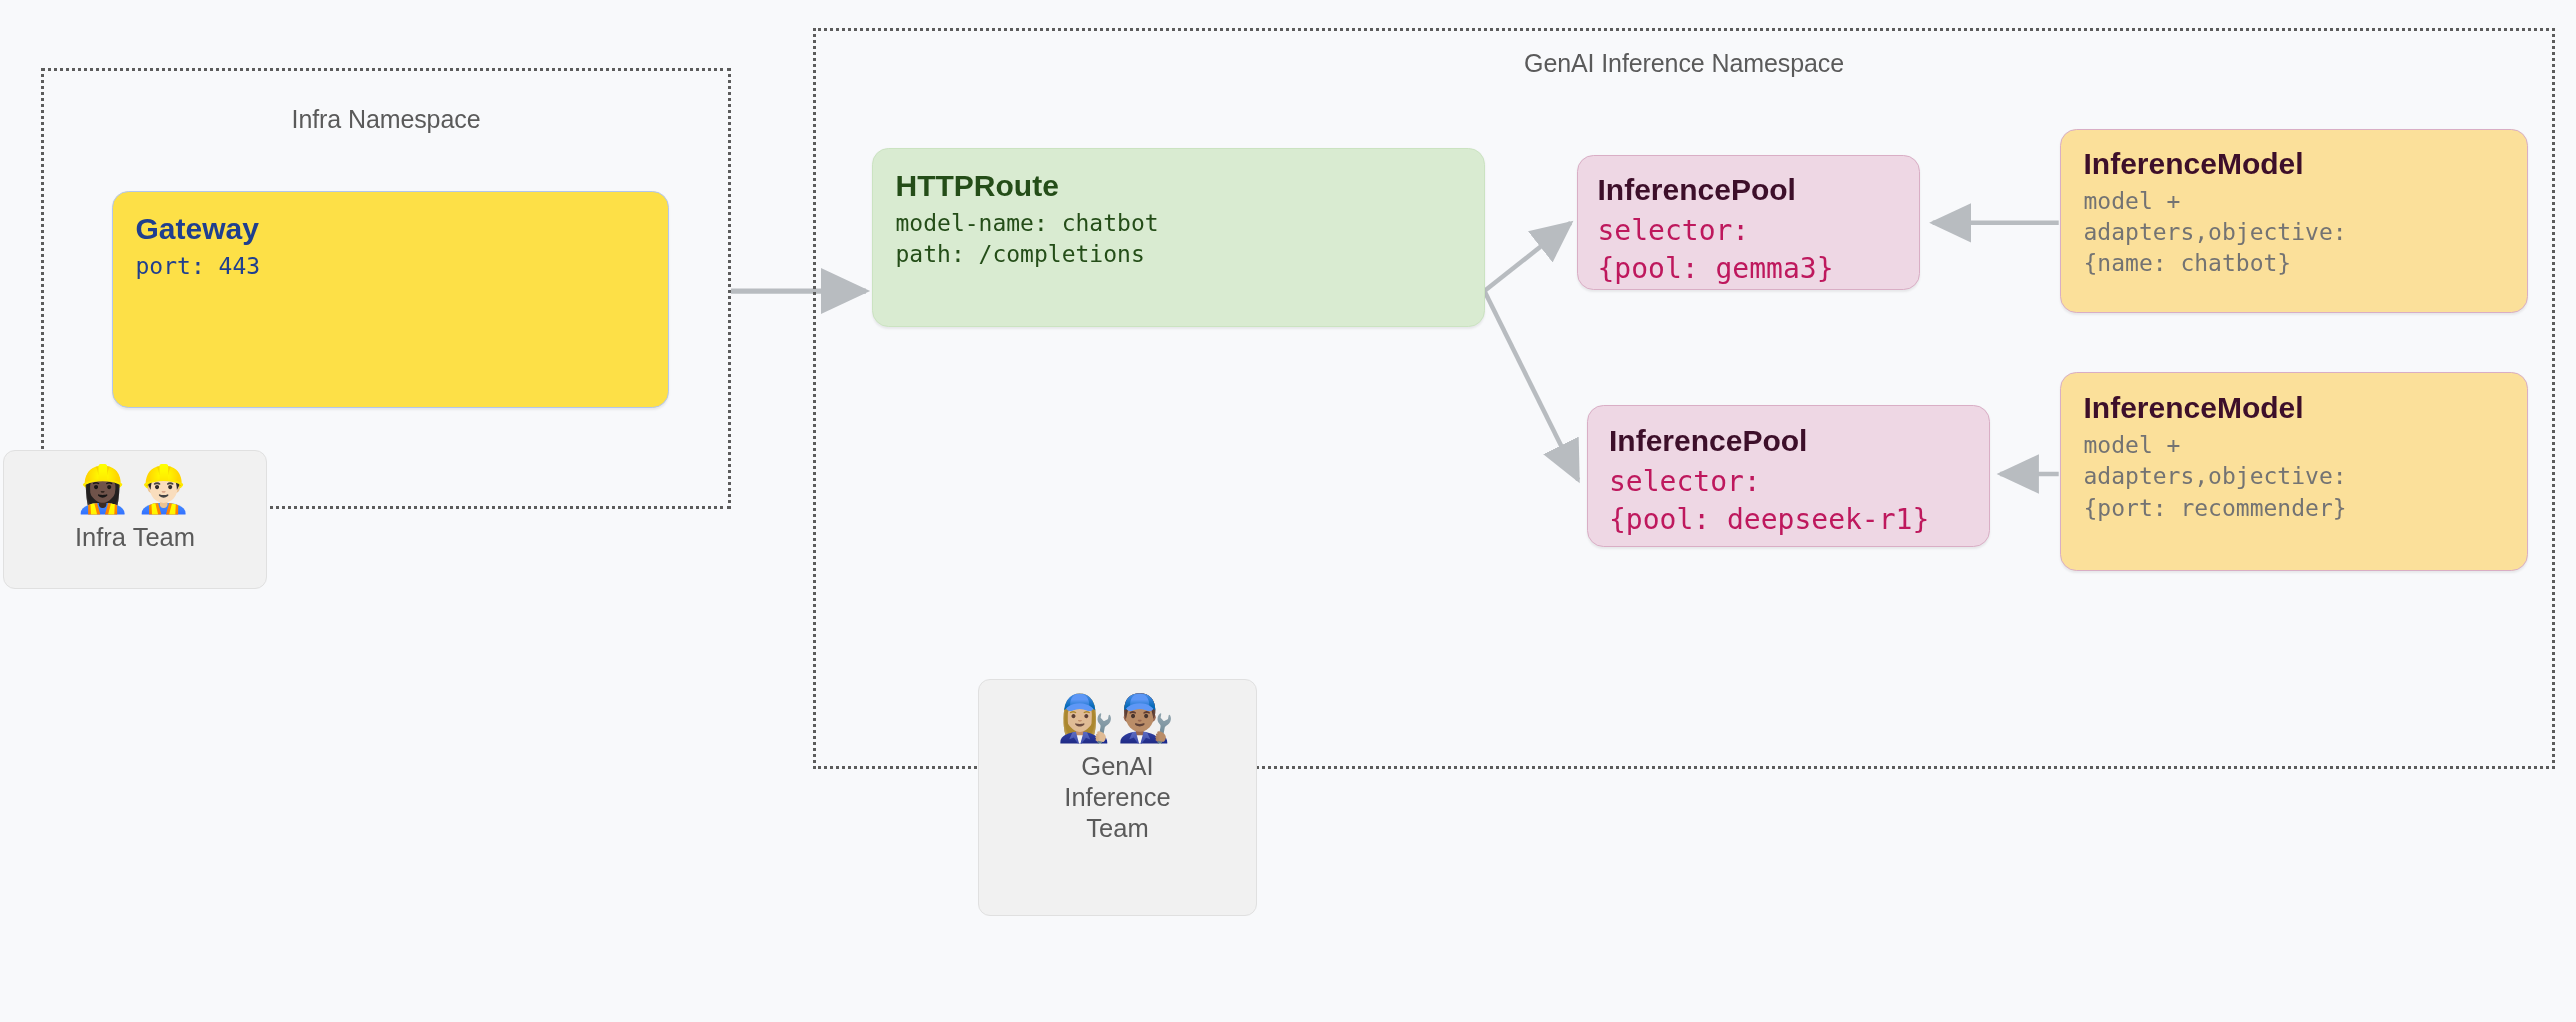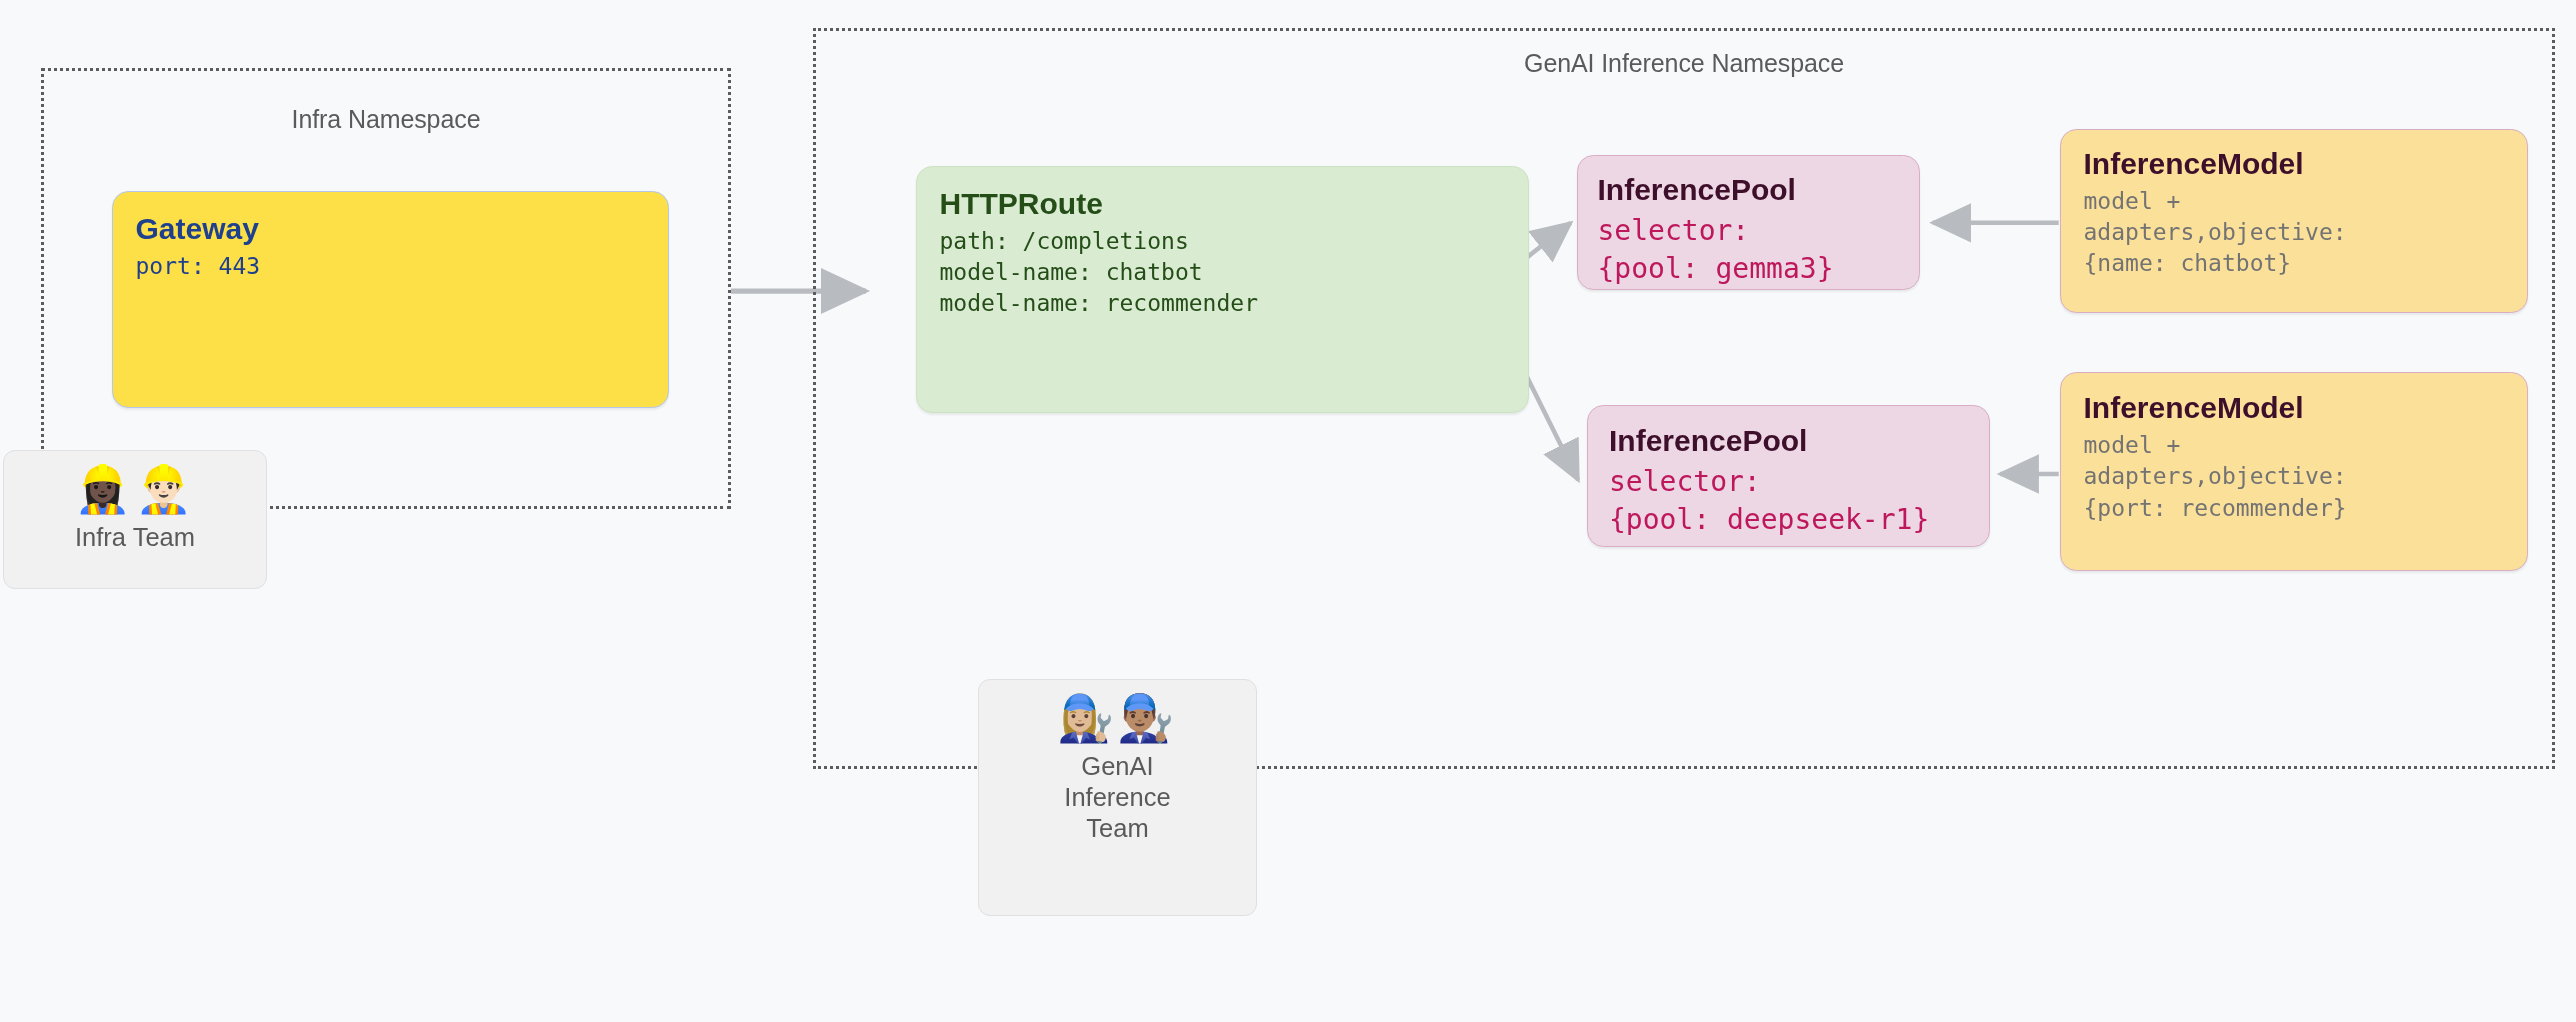--- a/index.html
+++ b/index.html
@@ -190,25 +190,24 @@
 
   <div class="namespace" style="left:813px; top:28px; width:1742px; height:741px;">
   </div>
   <div class="namespace-title" style="left:813px; top:49px; width:1742px;">GenAI Inference Namespace</div>
 
   <div class="card gateway" style="left:112px; top:191px; width:557px; height:217px;">
     <div class="card-title">Gateway</div>
     <div class="card-body">port: 443</div>
   </div>
 
-  <div class="card httproute" style="left:872px; top:166px; width:613px; height:247px;margin-left:44px;">
+  <div class="card httproute" style="left:872px; top:148px; width:613px; height:179px;">
     <div class="card-title">HTTPRoute</div>
+    <div class="card-body">model-name: chatbot</div>
     <div class="card-body">path: /completions</div>
-    <div class="card-body">model-name: chatbot</div>
-    <div class="card-body">model-name: recommender</div>
   </div>
 
   <div class="card pool" style="left:1577px; top:155px; width:343px; height:135px; padding:16.5px 19.5px;">
     <div class="card-title">InferencePool</div>
     <div class="card-body">selector:</div>
     <div class="card-body">{pool: gemma3}</div>
   </div>
 
   <div class="card pool" style="left:1587px; top:405px; width:403px; height:142px; padding:18px 21px;">
     <div class="card-title">InferencePool</div>

